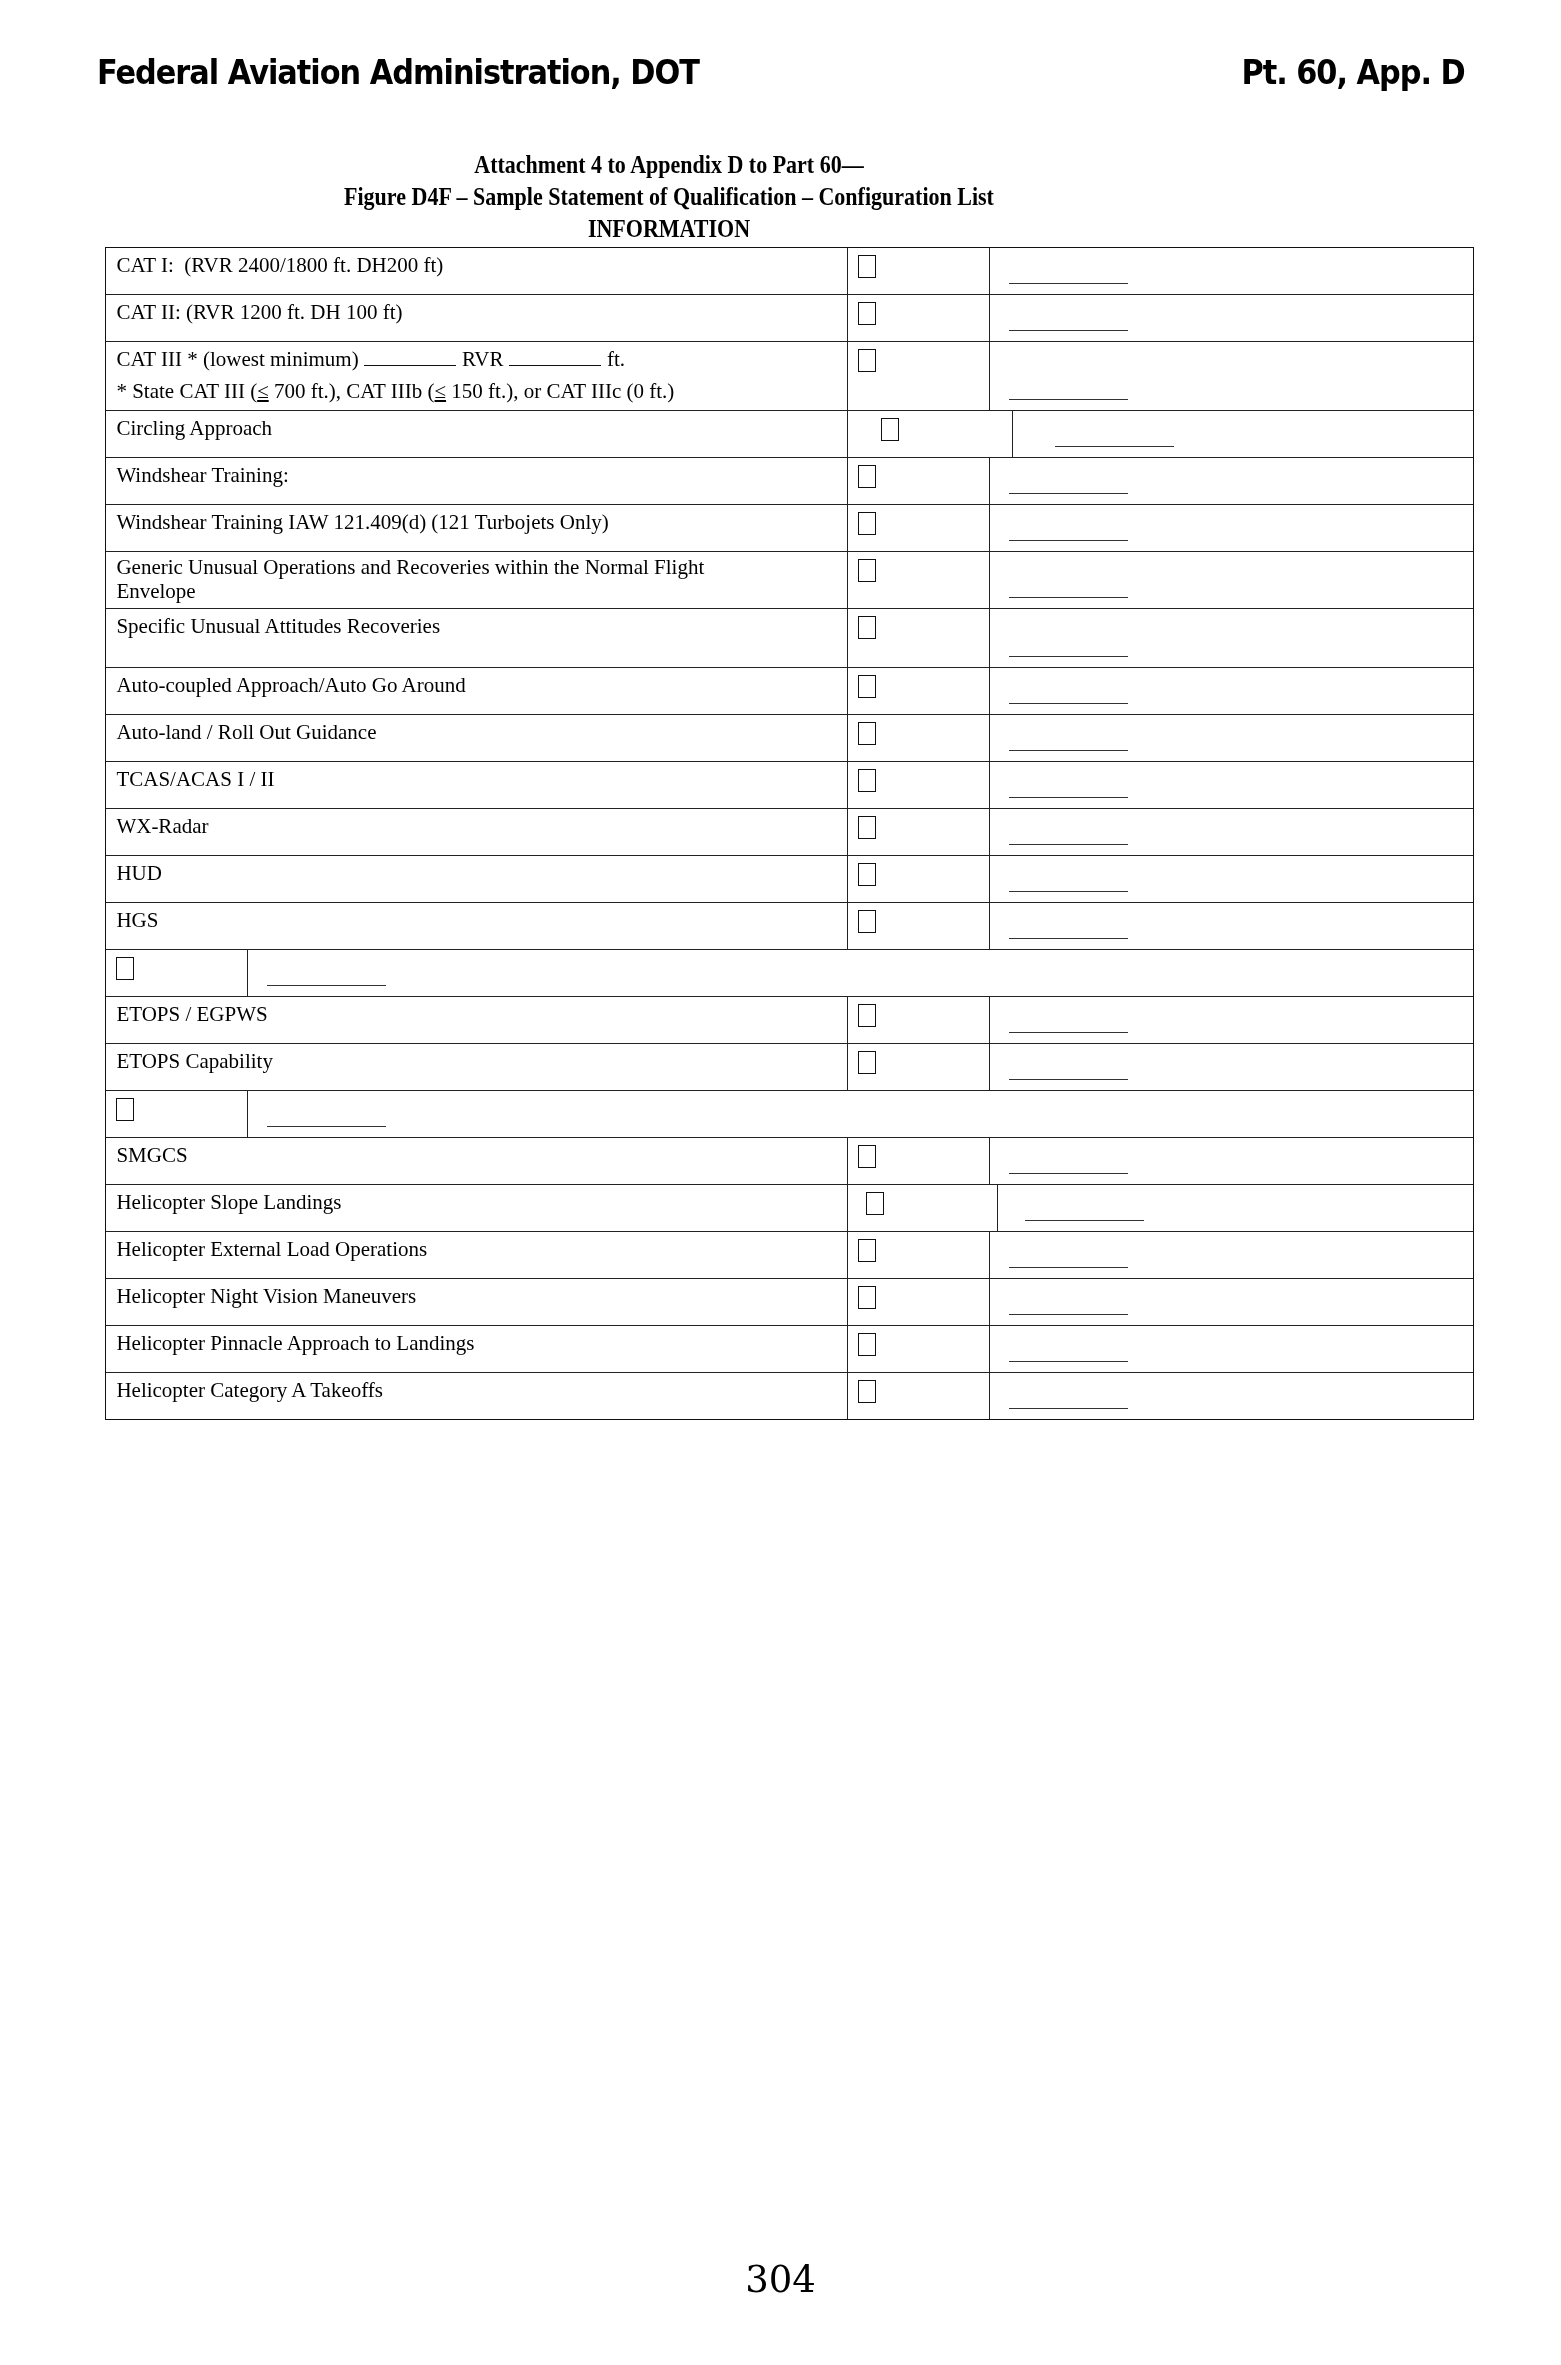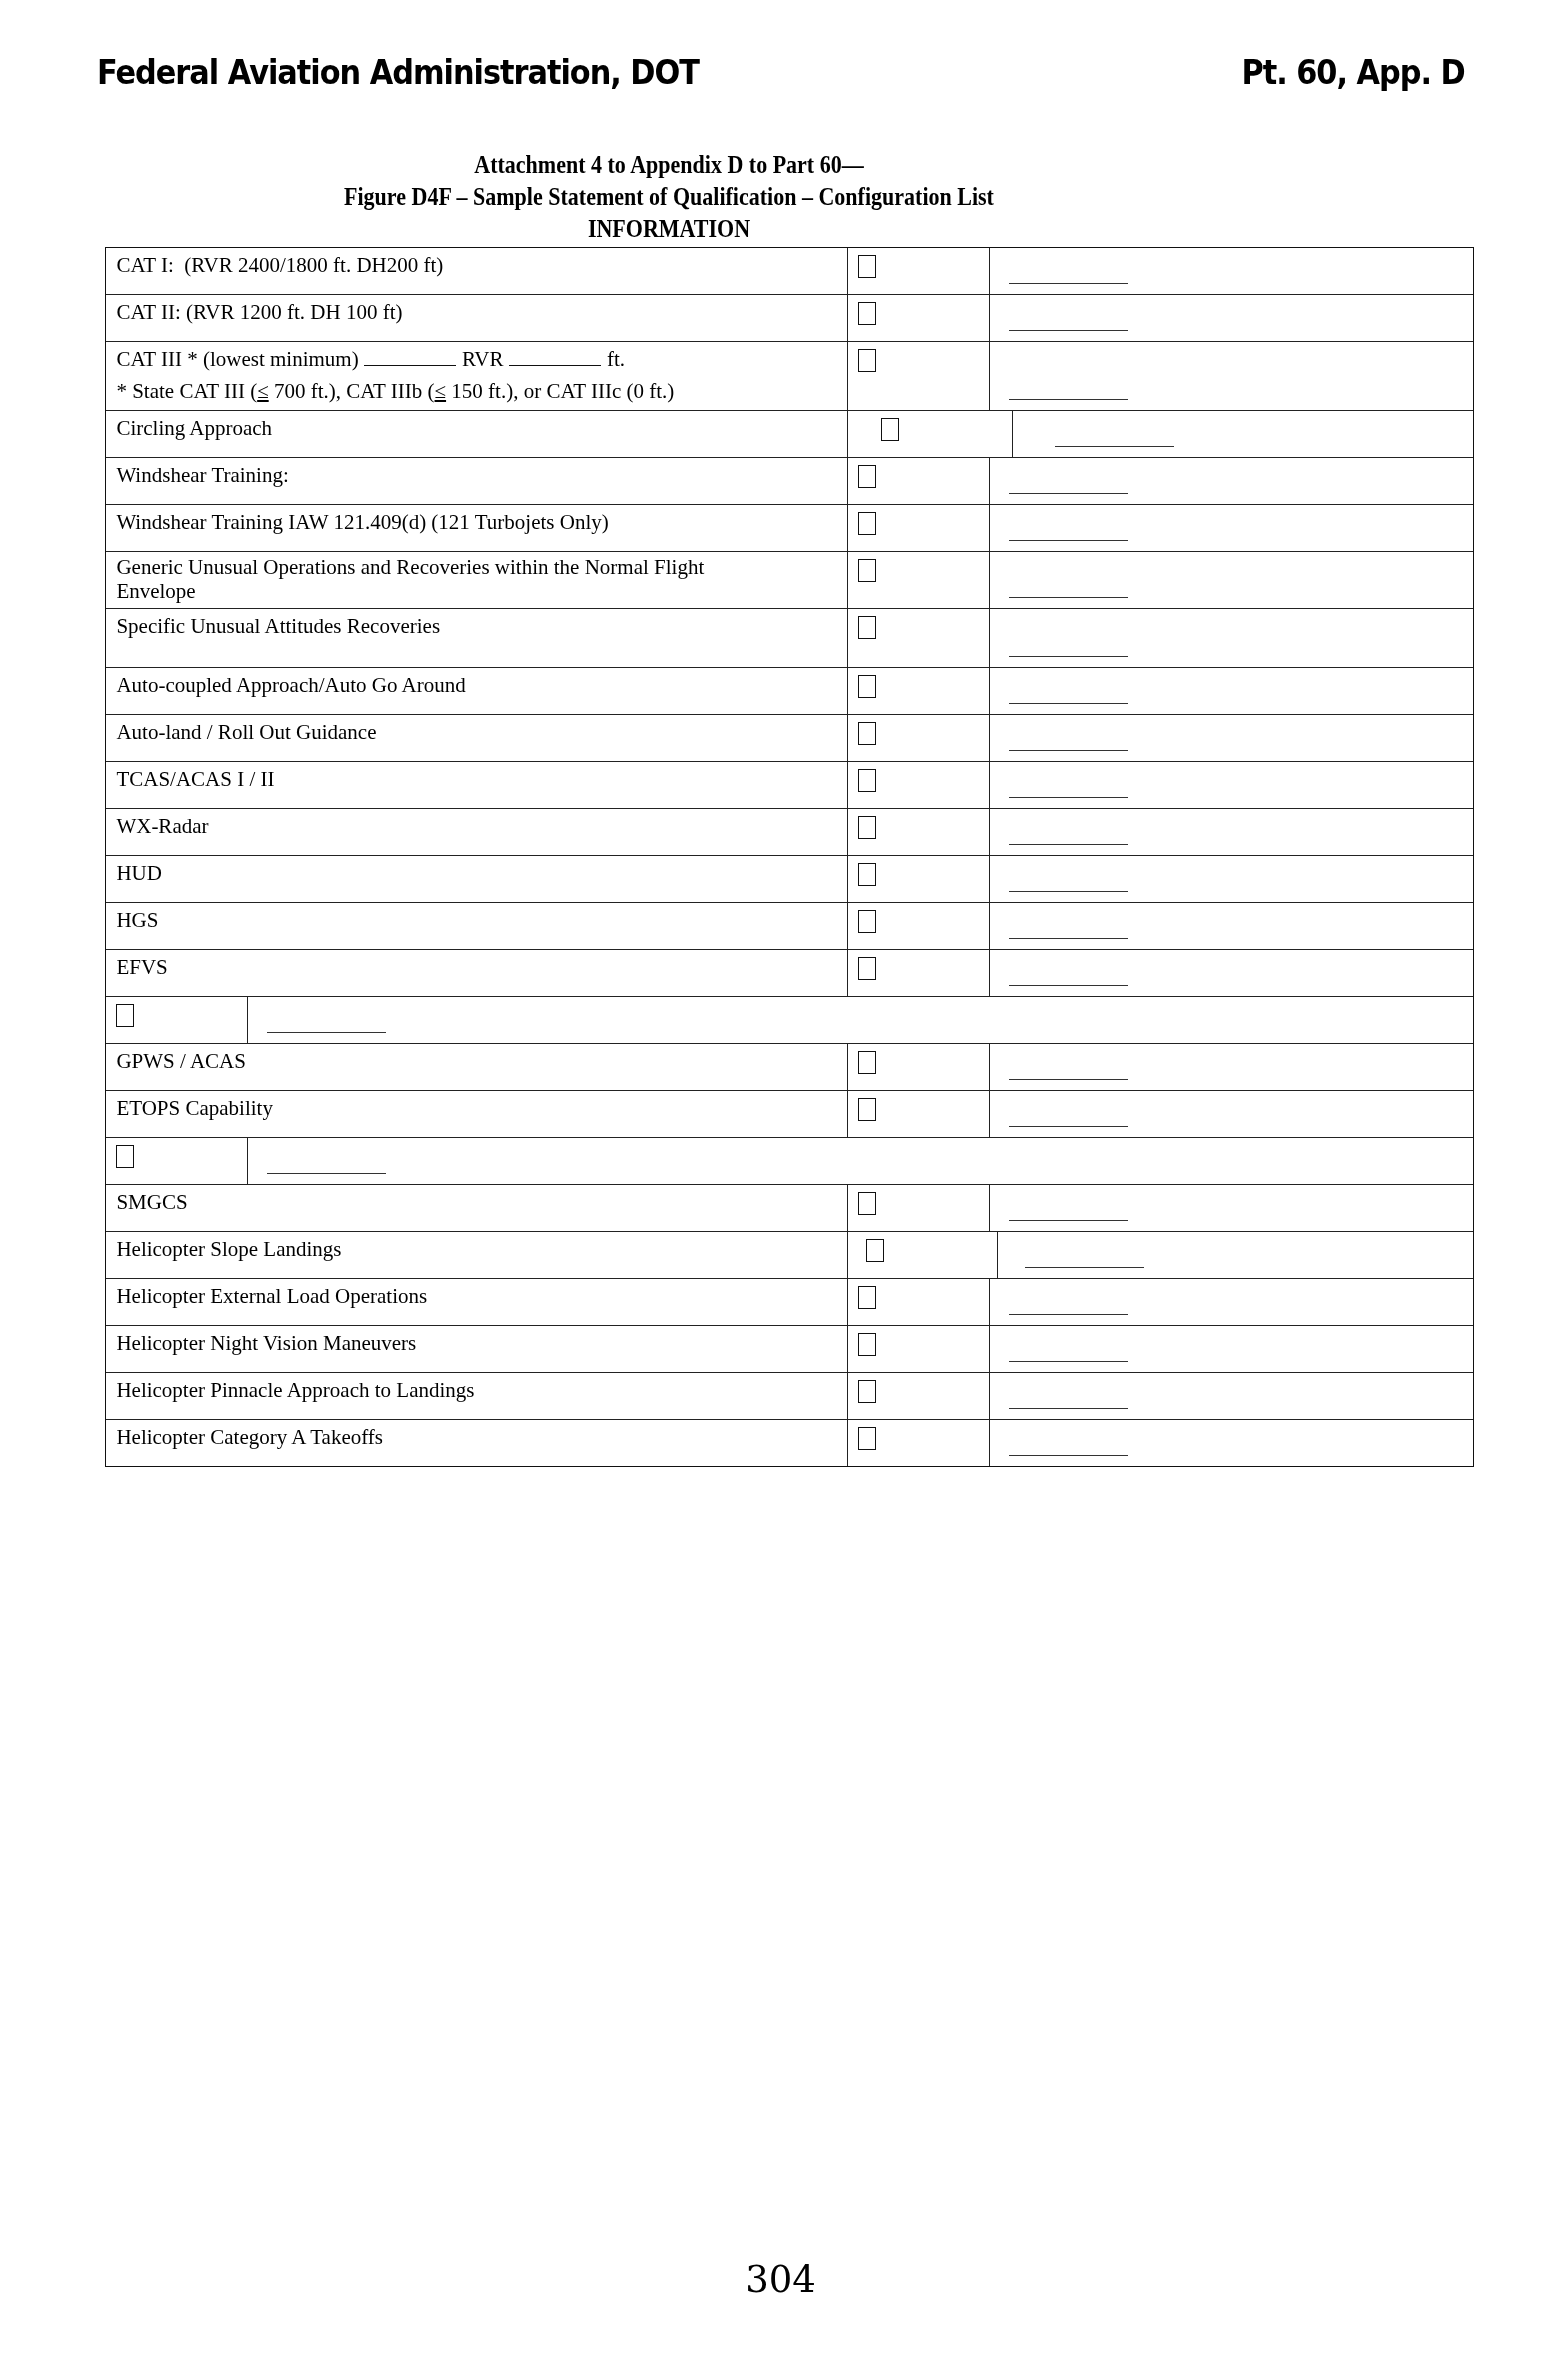--- a/index.html
+++ b/index.html
@@ -156,38 +156,29 @@
     <div class="row" style="height: 47px;">
       <div class="c1"><b>HGS</b><span style="white-space: pre;"></span></div>
       <div class="c2">
         <div class="chk"></div>
       </div>
       <div class="c3">
         <div class="blank"></div>
       </div>
     </div>
     <div class="row" style="height: 47px;">
-      <div class="c1"><b>EFVS</b><span style="white-space: pre;"></span></div>
-      <div class="c2">
-        <div class="chk"></div>
-      </div>
-      <div class="c3">
-        <div class="blank"></div>
-      </div>
-    </div>
-    <div class="row" style="height: 47px;">
-      <div class="c2">
-        <div class="chk"></div>
-      </div>
-      <div class="c3">
-        <div class="blank"></div>
-      </div>
-    </div>
-    <div class="row" style="height: 47px;">
-      <div class="c1"><b>GPWS / ACAS</b><span style="white-space: pre;"></span></div>
+      <div class="c2">
+        <div class="chk"></div>
+      </div>
+      <div class="c3">
+        <div class="blank"></div>
+      </div>
+    </div>
+    <div class="row" style="height: 47px;">
+      <div class="c1"><b>ETOPS / EGPWS</b><span style="white-space: pre;"></span></div>
       <div class="c2">
         <div class="chk"></div>
       </div>
       <div class="c3">
         <div class="blank"></div>
       </div>
     </div>
     <div class="row" style="height: 47px;">
       <div class="c1"><b>ETOPS Capability</b><span style="white-space: pre;"></span></div>
       <div class="c2">

